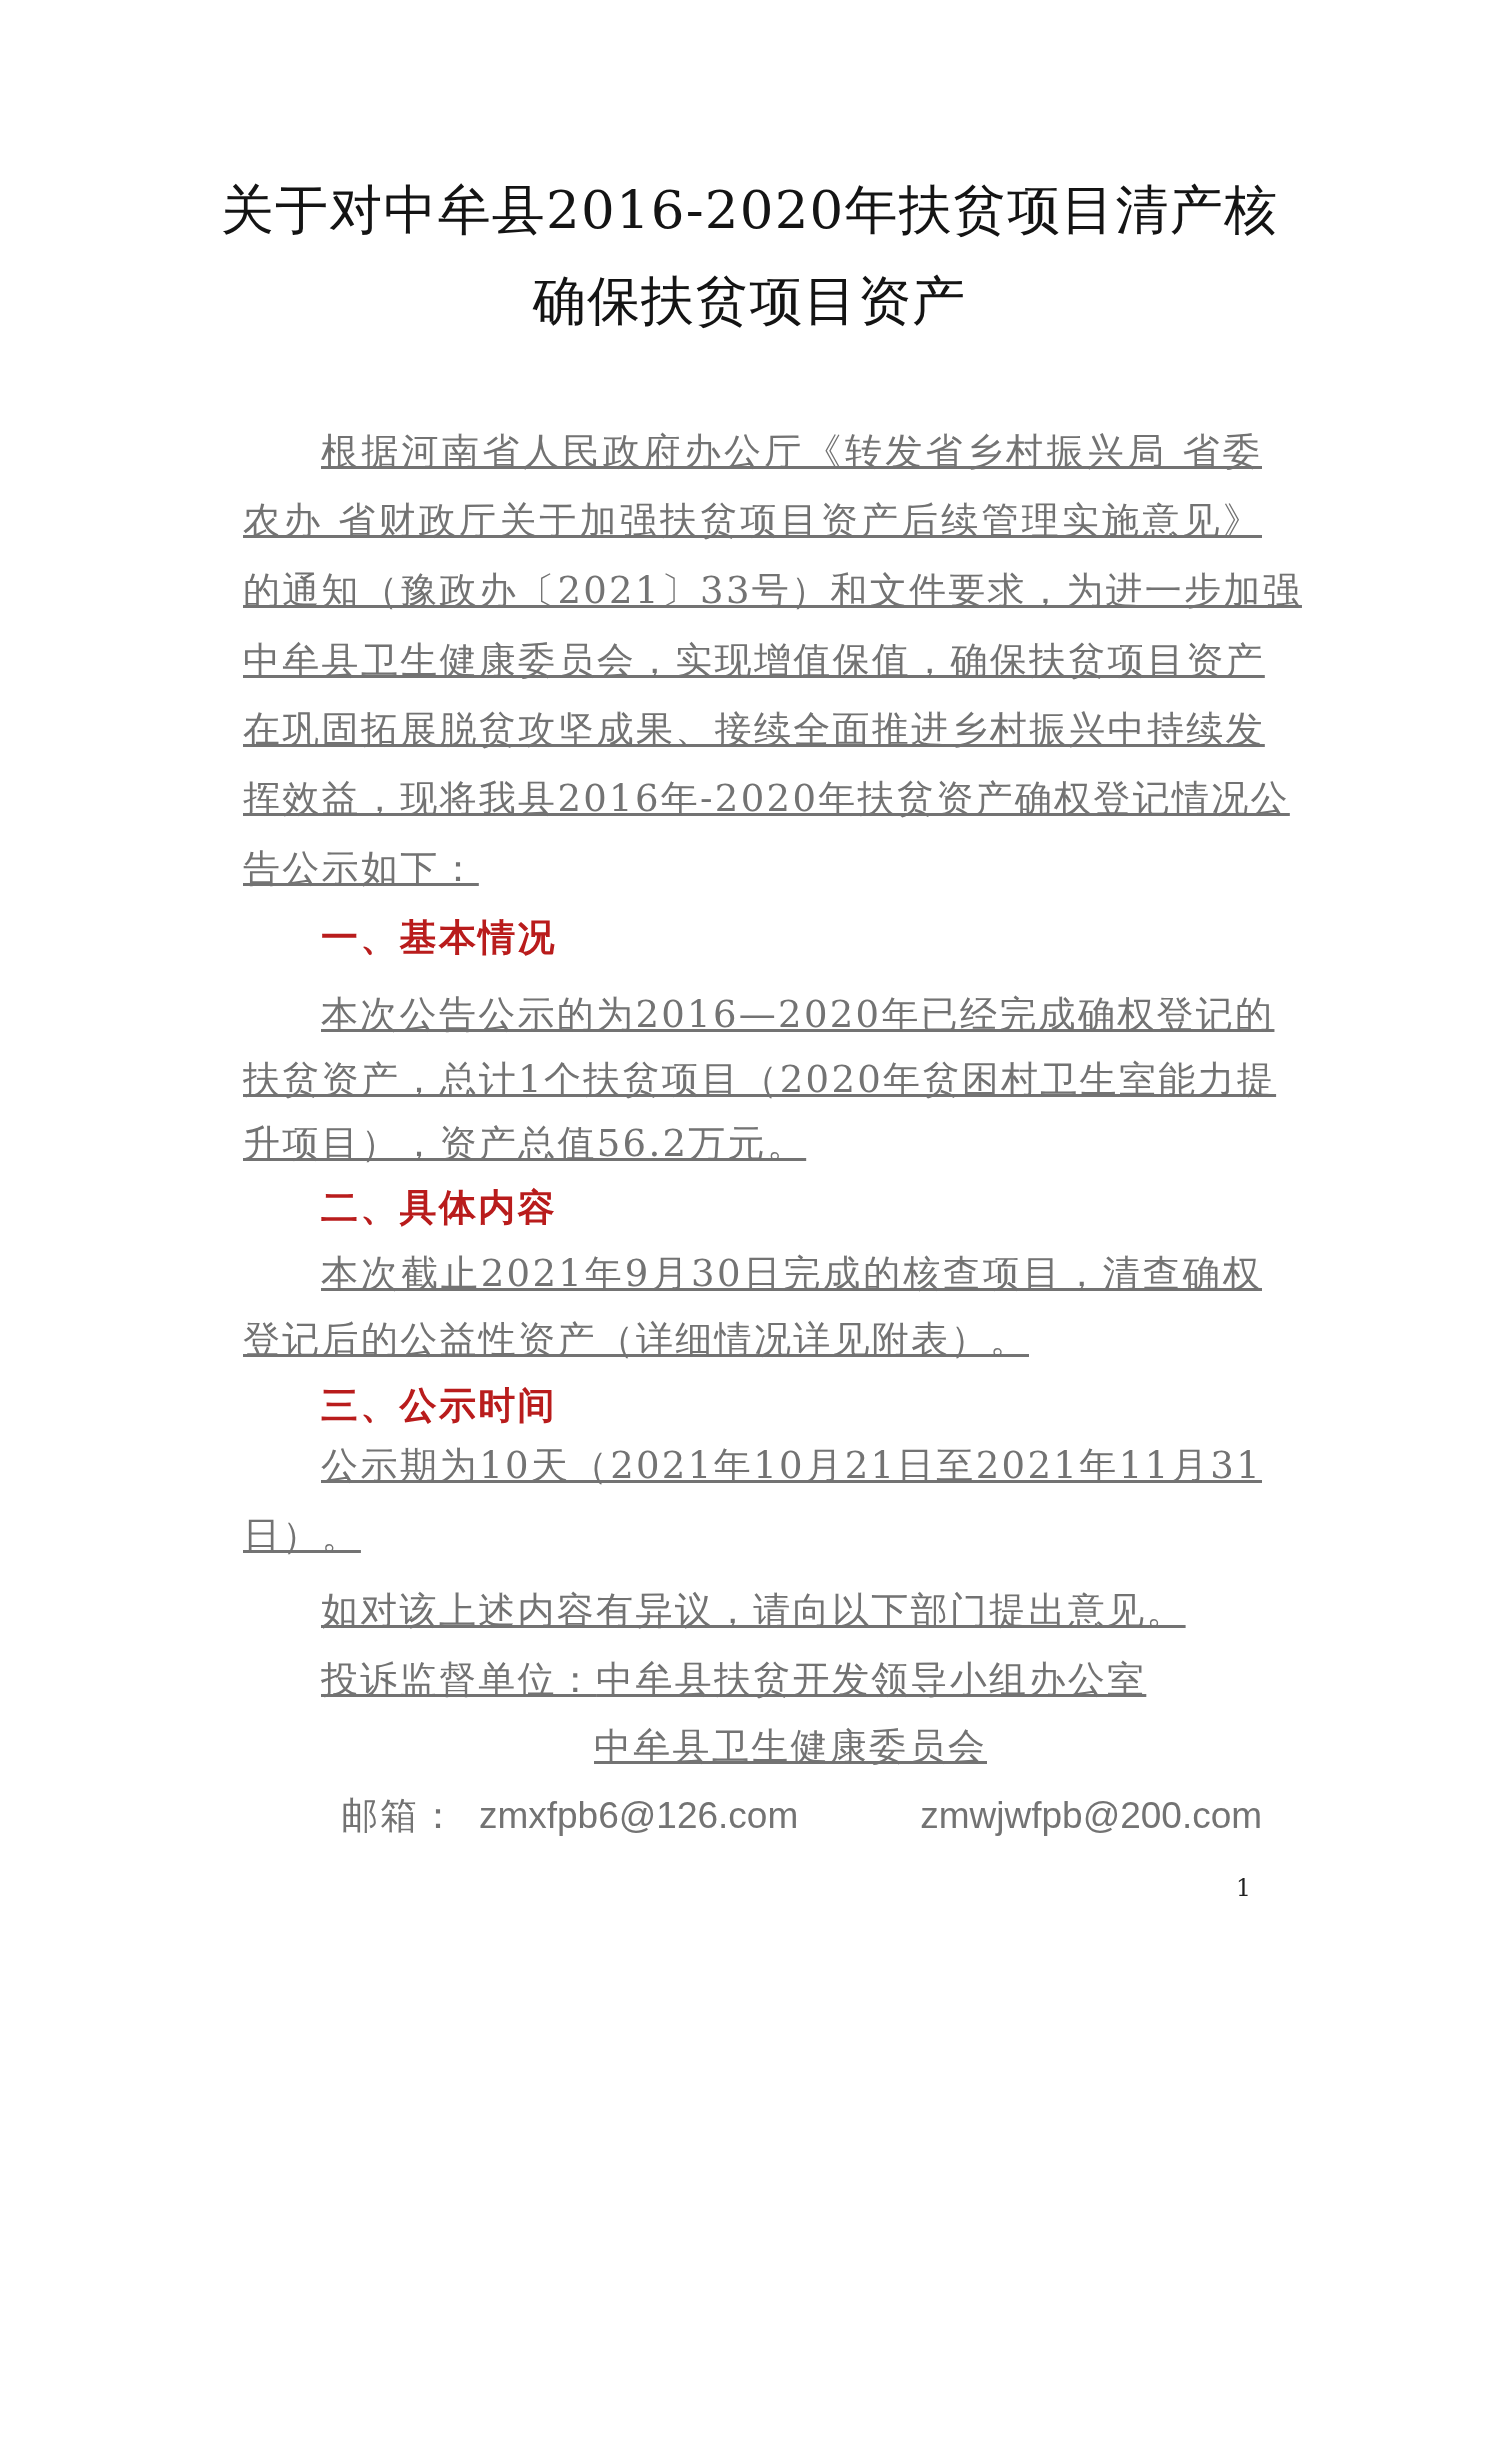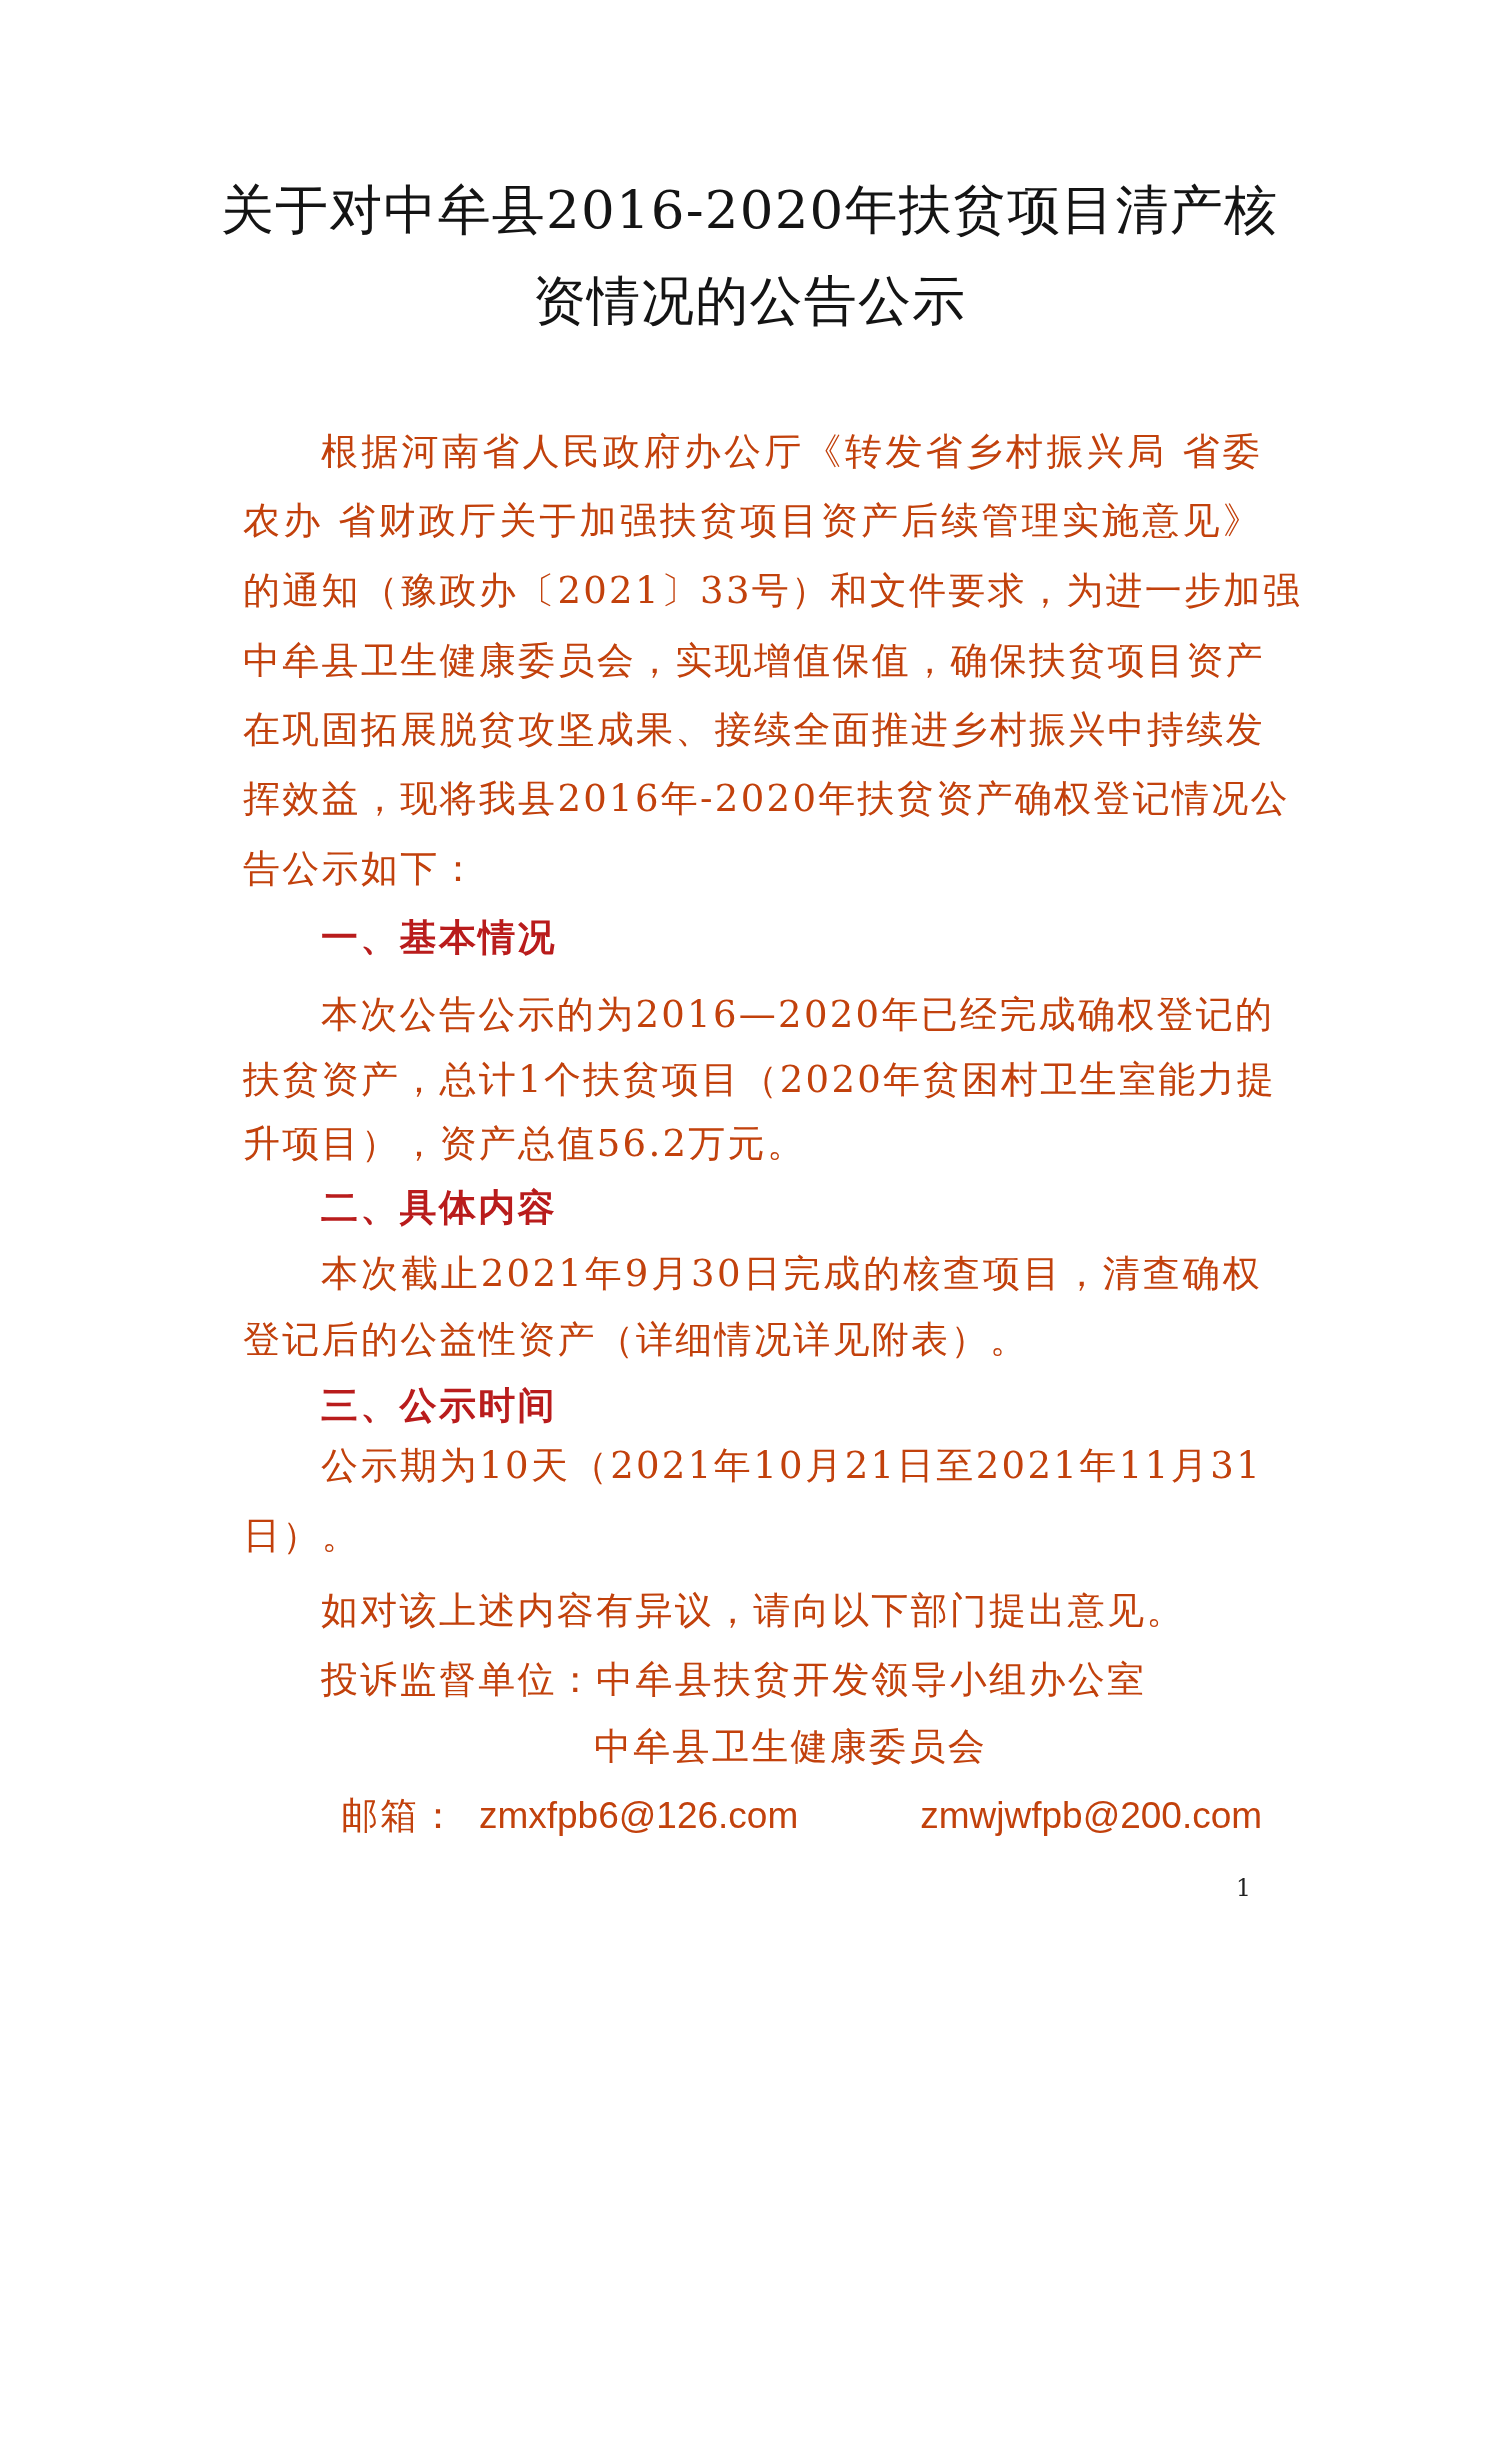--- a/index.html
+++ b/index.html
@@ -7,22 +7,22 @@
   .page { position: absolute; left: 0; top: 0; width: 1494px; height: 1775px; background: #ffffff; color: #111111; }
   .title {
     position: absolute; left: 193px; width: 1113px; text-align: center;
     font-family: "DejaVu Serif", "Liberation Serif", serif;
     font-size: 53px; line-height: 59px; height: 59px; letter-spacing: 1.2px; color: #141414;
     white-space: nowrap;
   }
   .line {
     position: absolute; left: 243px; width: 1019px; height: 53px; line-height: 53px;
     font-family: "DejaVu Serif", "Liberation Serif", serif;
-    font-size: 37px; letter-spacing: 2.3px; color: #c2410c; white-space: nowrap;
-    text-align: justify; text-align-last: justify;
+    font-size: 37px; letter-spacing: 2.3px; color: #737373; white-space: nowrap;
+    text-align: justify; text-align-last: justify; text-decoration: underline;
   }
   .line.indent { left: 321px; width: 941px; }
   .line.last { text-align-last: left; }
   .heading {
     position: absolute; left: 321px; height: 53px; line-height: 53px;
     font-family: "DejaVu Sans", "Liberation Sans", sans-serif; font-weight: bold;
     font-size: 37px; letter-spacing: 2.3px; color: #b91c1c; white-space: nowrap;
   }
   .org2 { left: 594px; width: auto; text-align-last: left; }
   .email { font-family: "Liberation Sans", "DejaVu Sans", sans-serif; letter-spacing: 0; }
@@ -33,21 +33,21 @@
     position: absolute; left: 1236px; top: 1871px; font-family: "DejaVu Serif", serif;
     font-size: 23.4px; line-height: 35px; color: #222222;
   }
 </style>
 </head>
 <body>
 
 <div class="page">
 
   <div class="title" style="top:180px">关于对中牟县2016-2020年扶贫项目清产核</div>
-  <div class="title" style="top:271px">资情况的公告公示</div>
+  <div class="title" style="top:271px">确保扶贫项目资产</div>
 
   <div>
     <div class="line indent" style="top:425px">根据河南省人民政府办公厅《转发省乡村振兴局 省委</div>
     <div class="line" style="top:494px">农办 省财政厅关于加强扶贫项目资产后续管理实施意见》</div>
     <div class="line" style="top:564px">的通知（豫政办〔2021〕33号）和文件要求，为进一步加强</div>
     <div class="line" style="top:634px">中牟县卫生健康委员会，实现增值保值，确保扶贫项目资产</div>
     <div class="line" style="top:703px">在巩固拓展脱贫攻坚成果、接续全面推进乡村振兴中持续发</div>
     <div class="line" style="top:772px">挥效益，现将我县2016年-2020年扶贫资产确权登记情况公</div>
     <div class="line last" style="top:842px">告公示如下：</div>
   </div>

